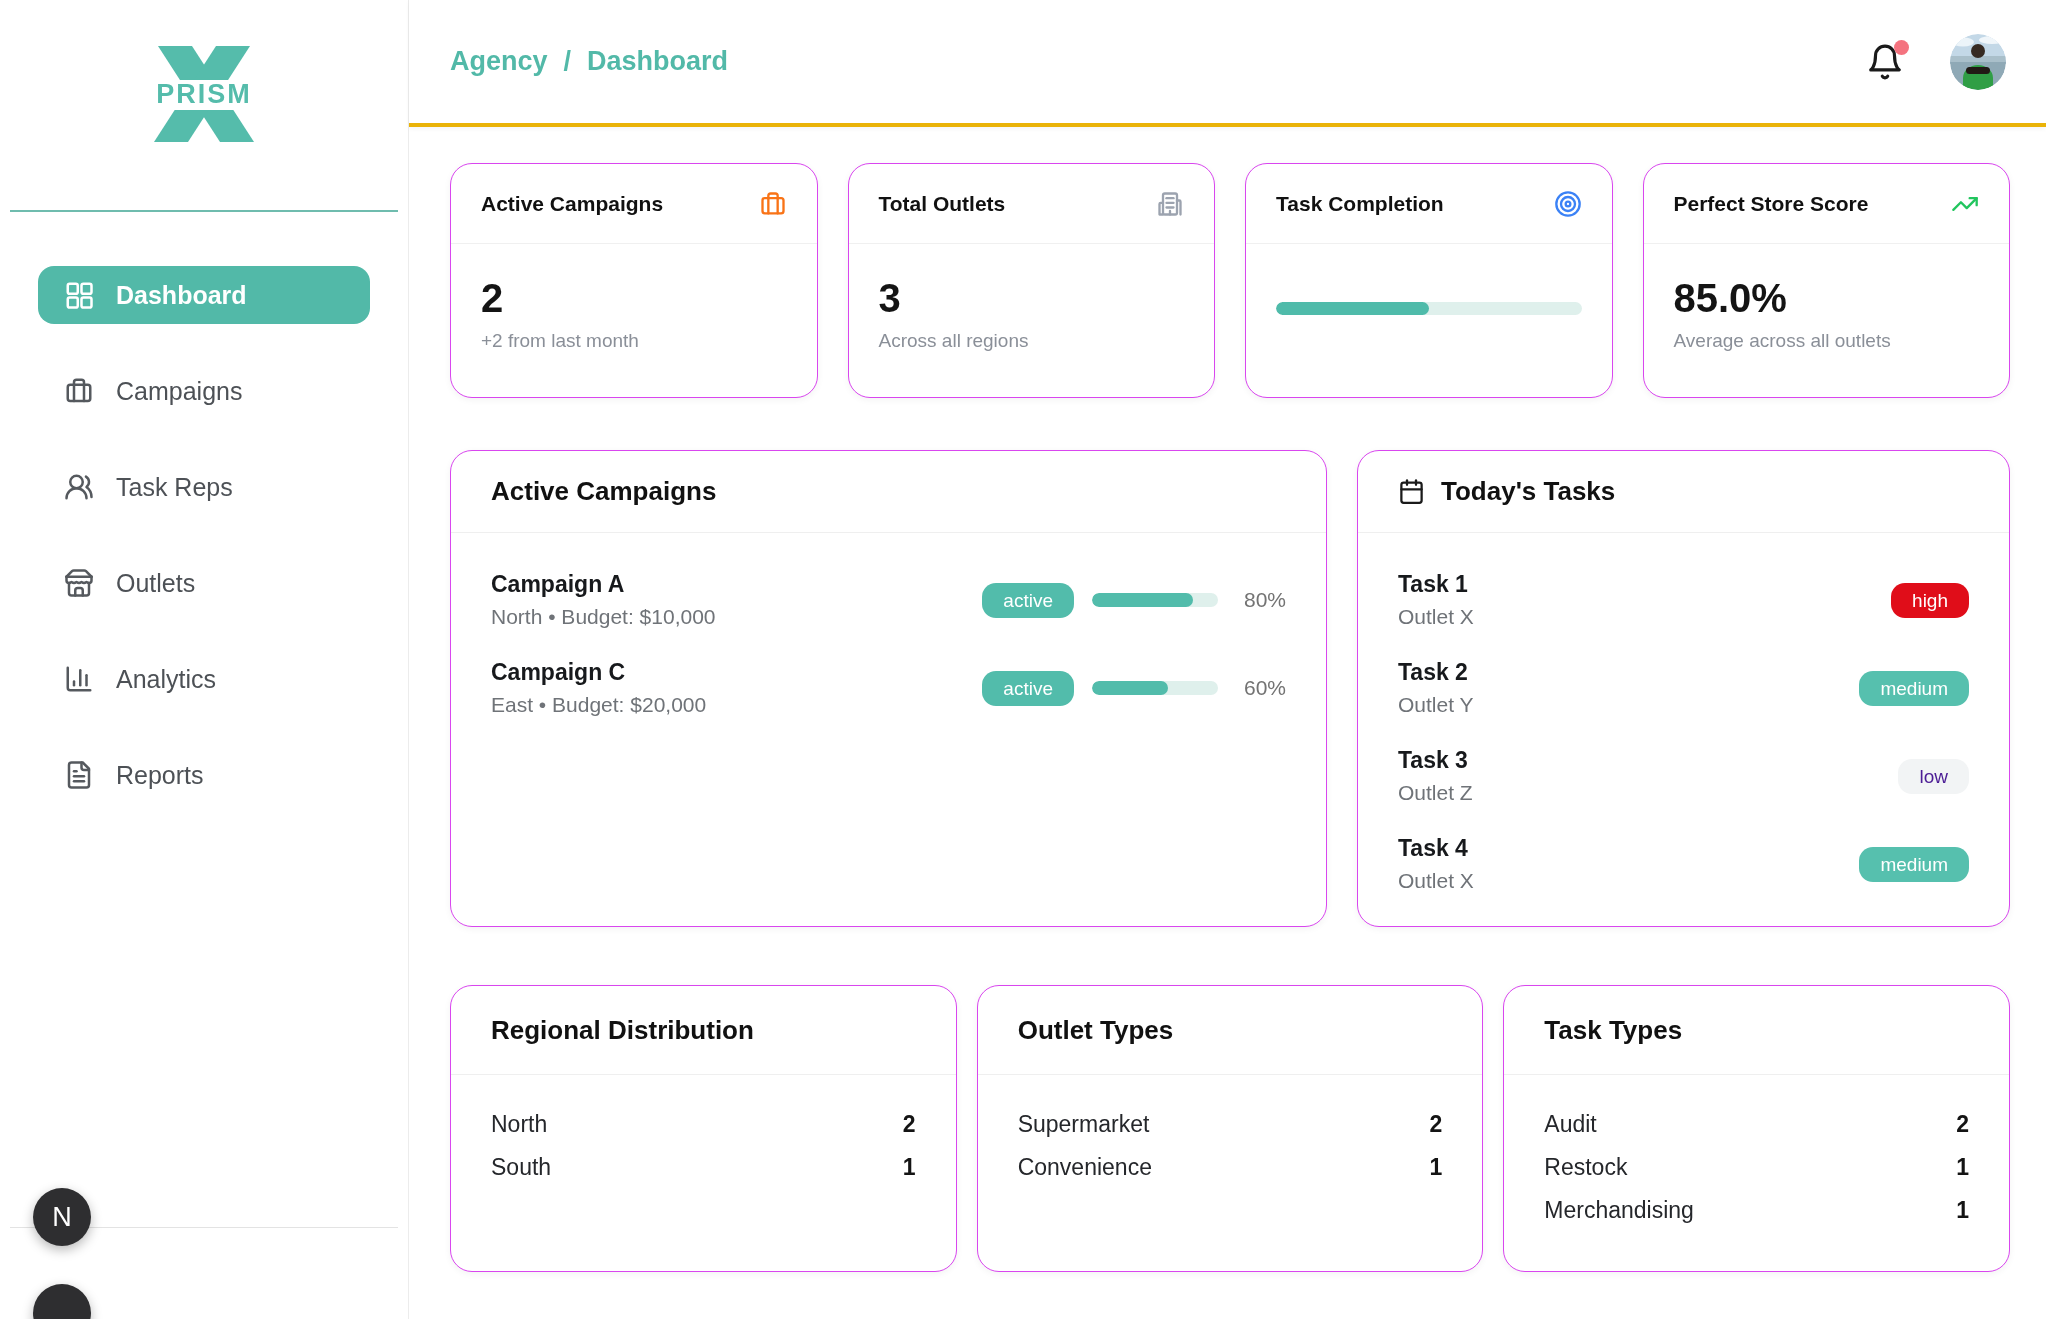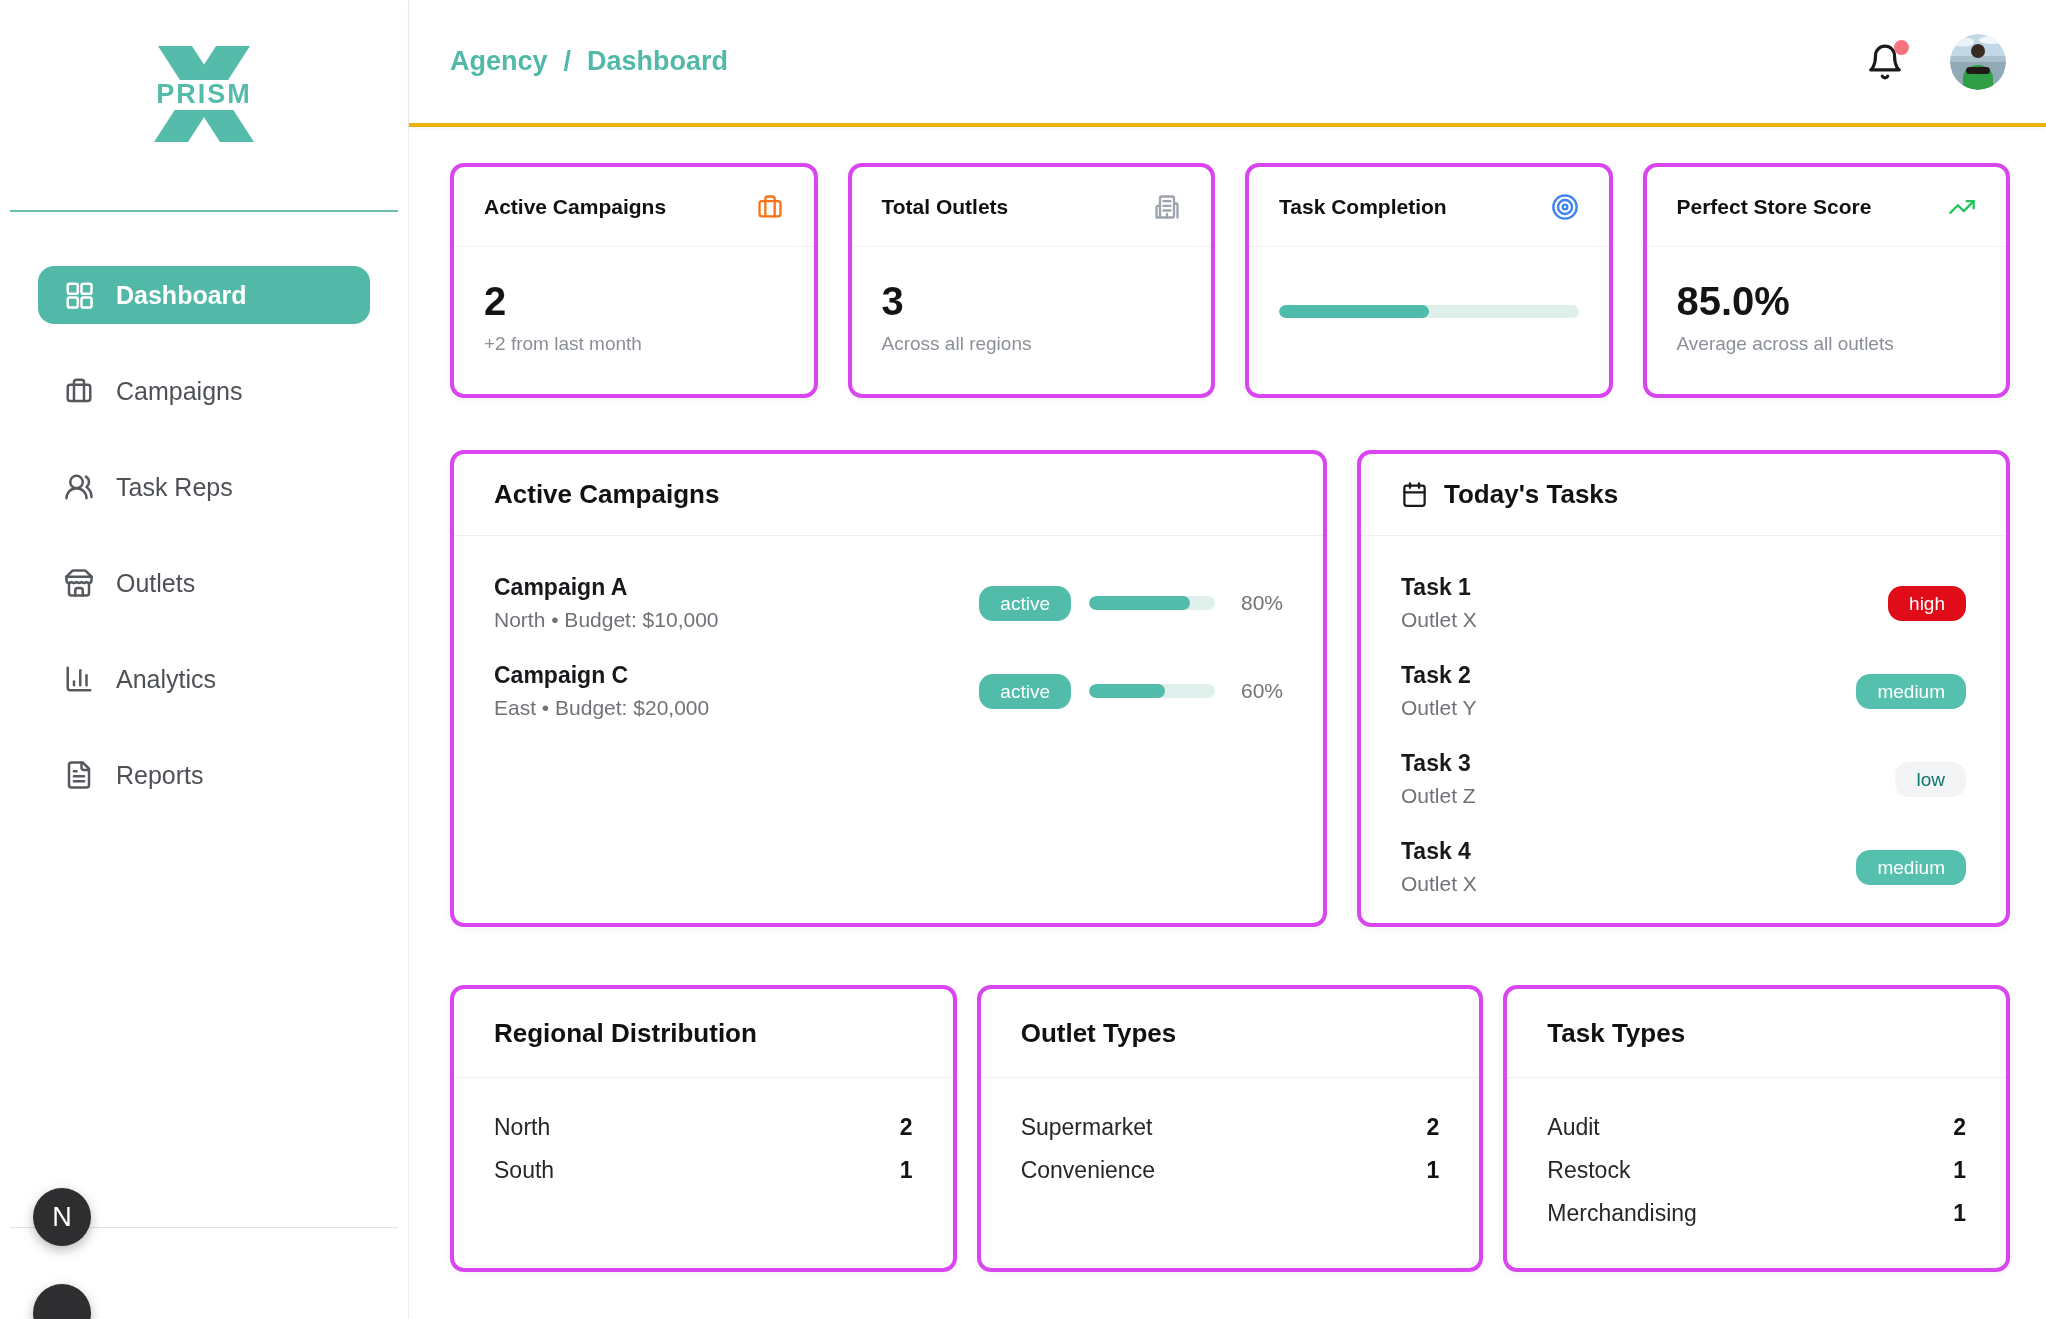--- a/index.html
+++ b/index.html
@@ -51,21 +51,21 @@
   .bell-dot {
     position:absolute; top:-3px; right:-5px; width:15px; height:15px; border-radius:50%;
     background:#f4737f;
   }
   .avatar { width:56px; height:56px; border-radius:50%; overflow:hidden; cursor:pointer; flex:0 0 auto; }
 
   
   .main { position:absolute; left:409px; top:127px; right:0; bottom:0; padding:36px 36px 0 41px; }
 
   .card {
-    background:#fff; border:4px solid #d946ef; border-radius:14px;
+    background:#fff; border:1px solid #d946ef; border-radius:22px;
     box-shadow:0 2px 7px rgba(0,0,0,.05);
   }
 
   
   .stats-row { display:grid; grid-template-columns:repeat(4,1fr); gap:30px; }
   .stat-card { height:235px; }
   .stat-head {
     height:80px; padding:0 30px; display:flex; align-items:center; justify-content:space-between;
     border-bottom:1px solid #f0f0f0; font-size:21px; font-weight:bold; color:#111;
   }
@@ -94,21 +94,21 @@
   .row-name { font-size:23px; font-weight:bold; color:#17191c; line-height:30px; }
   .row-sub { font-size:21px; color:#6f7378; line-height:28px; margin-top:4px; }
   .row-right { display:flex; align-items:center; gap:18px; }
   .pill {
     font-size:19px; font-weight:normal; padding:8px 21px; border-radius:14px; line-height:1;
     white-space:nowrap;
   }
   .pill-active { background:#52bcab; color:#fff; }
   .pill-high   { background:#e00d19; color:#fff; }
   .pill-medium { background:#56c0ae; color:#fff; }
-  .pill-low    { background:#f2f4f5; color:#0f766e; }
+  .pill-low    { background:#f2f4f5; color:#4c1d95; }
   .mini-bar { width:126px; height:14px; border-radius:7px; background:#dff0ec; overflow:hidden; }
   .mini-bar .fill { height:100%; border-radius:7px; background:#52bcab; }
   .pct { font-size:21px; color:#737373; width:50px; text-align:right; }
 
   
   .bottom-row { margin-top:58px; display:grid; grid-template-columns:repeat(3,1fr); gap:20px; }
   .summary-card { height:287px; }
   .summary-head {
     height:89px; padding:0 40px; display:flex; align-items:center;
     border-bottom:1px solid #efefef; font-size:26px; font-weight:bold; color:#111;

